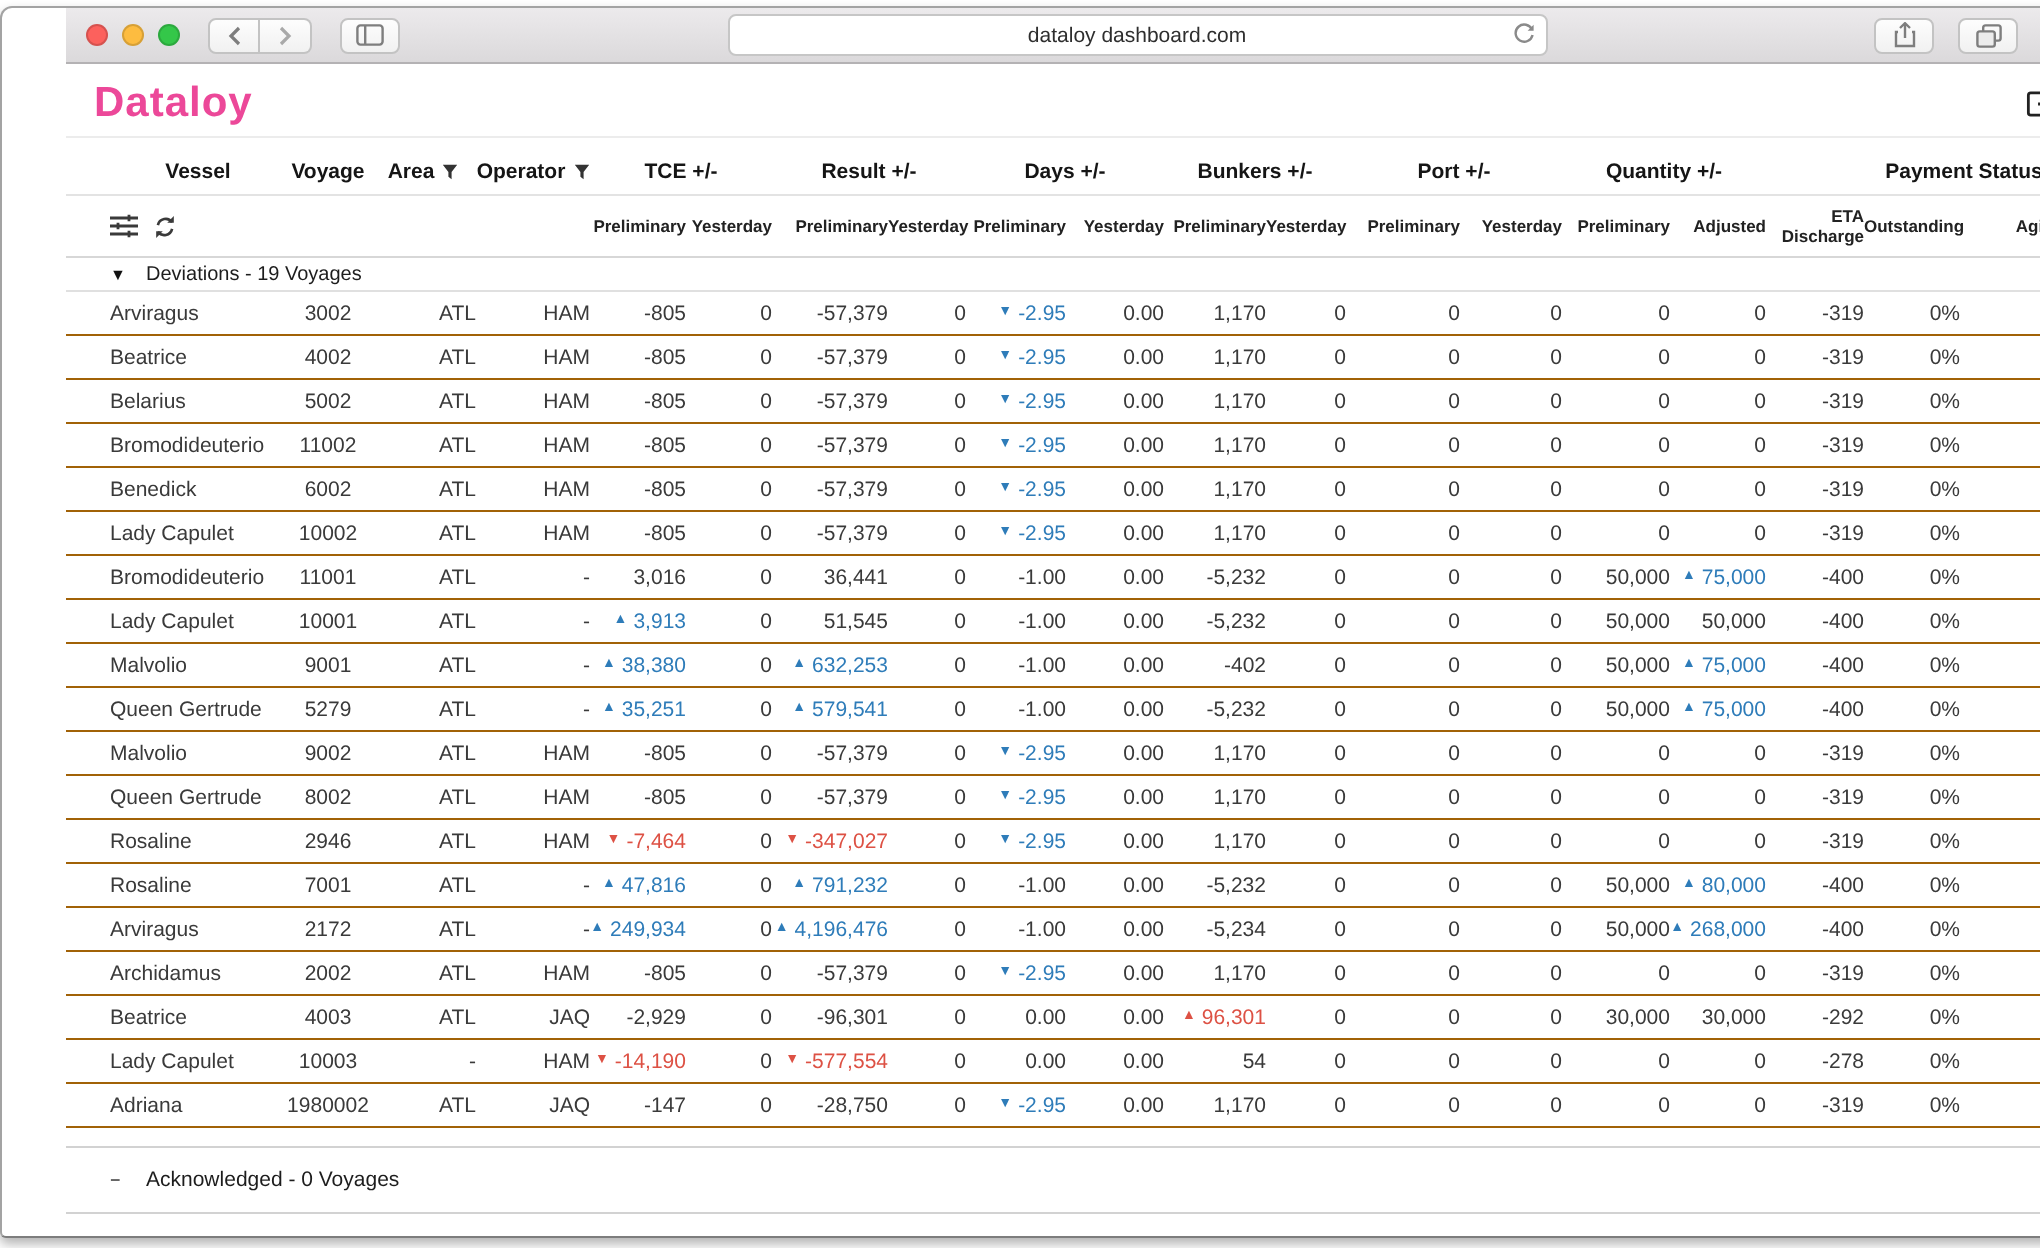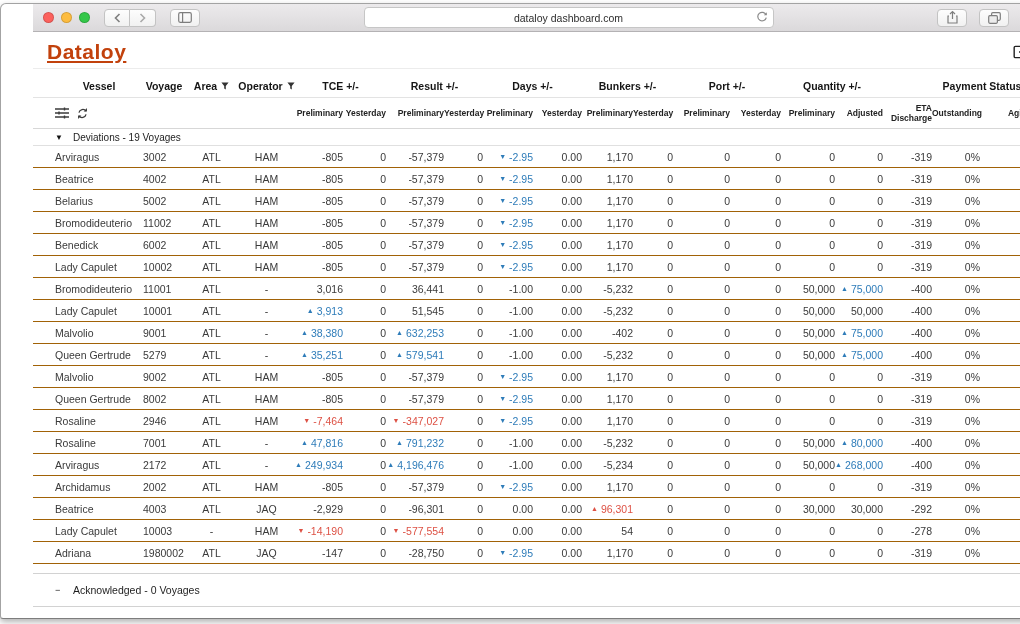--- a/index.html
+++ b/index.html
@@ -22,42 +22,42 @@
   .url-field{width:408px;height:19px;background:#fff;border:1px solid #c6c6c6;border-radius:4px;
     display:flex;align-items:center;justify-content:center;position:relative;font-size:10.5px;color:#2e2e2e;}
   .url-refresh{position:absolute;right:5px;top:3px;}
   .btn-share{width:30px;border-radius:4px;}
   .btn-tabs{width:30px;border-radius:4px;margin-left:6px;}
   .newtab{width:20px;text-align:center;color:#7a7a7a;font-size:14px;line-height:14px;margin-left:4px;}
   
   .page{height:587px;background:#fff;position:relative;}
   .page-top{display:flex;align-items:center;justify-content:space-between;padding:8px 14px 4px 14px;
     border-bottom:1px solid #ececec;}
-  .logo{font-size:21px;font-weight:bold;letter-spacing:.5px;color:#c2410c;text-decoration:underline;}
+  .logo{font-size:21px;font-weight:bold;letter-spacing:.5px;color:#ec4899;}
   .logout{margin-right:4px;}
   
   .grid{display:grid;grid-template-columns:88px 42px 53px 57px 48px 43px 58px 39px 50px 49px 51px 40px 57px 51px 54px 48px 49px 48px 52px;
     padding-left:22px;align-items:center;}
   .hgrow{height:22px;border-bottom:1px solid #e3e3e3;margin-top:6px;}
   .hg{font-size:10.5px;font-weight:bold;color:#151515;text-align:center;white-space:nowrap;
     display:flex;align-items:center;justify-content:center;gap:4px;}
   .g1{grid-column:1}.g2{grid-column:2}.g3{grid-column:3}.g4{grid-column:4}
   .g5{grid-column:5/7}.g6{grid-column:7/9}.g7{grid-column:9/11}.g8{grid-column:11/13}
   .g9{grid-column:13/15}.g10{grid-column:15/17}.g11{grid-column:18/20}
   .subrow{height:30px;border-bottom:1px solid #d7d7d7;}
   .sub{font-size:8.5px;font-weight:bold;color:#222;text-align:right;line-height:1.2;white-space:normal;}
   .tools{display:flex;gap:7px;align-items:center;}
   .tool{display:flex;align-items:center;}
   
   .section-head{display:flex;align-items:center;height:16px;padding-left:22px;border-bottom:1px solid #e0e0e0;
     font-size:10px;color:#1d1d1d;}
   .sec-ic{font-size:8px;width:18px;color:#111;}
   .data-row{height:21px;border-bottom:1px solid #a16207;font-size:10.5px;color:#3a3a3a;}
   .cell{white-space:nowrap;}
-  .cl{text-align:left}.cr{text-align:left}.cc{text-align:center}
+  .cl{text-align:left}.cr{text-align:center}.cc{text-align:right}
   .num{display:flex;justify-content:flex-end;align-items:center;}
   .tri{font-size:7px;margin-right:3px;transform:translateY(-.5px);}
   .c-blue{color:#2e7cb9}.c-red{color:#dd5144}
   .section.footer .section-head{height:32px;border-top:1px solid #d2d2d2;border-bottom:none;font-size:10.5px;}
   .section.footer.gap{margin-top:9px;}
   .section.footer.last .section-head{border-bottom:1px solid #d2d2d2;}
   .section.footer .sec-ic{font-size:9px;}
   svg{display:block;}
 </style>
 </head>

